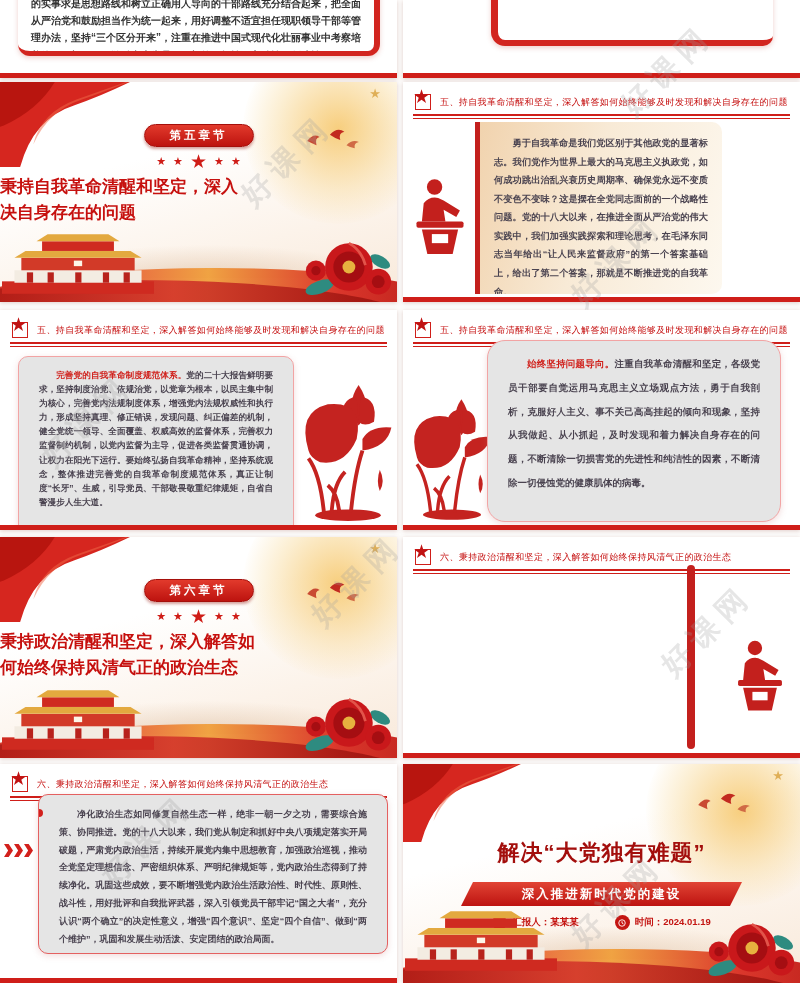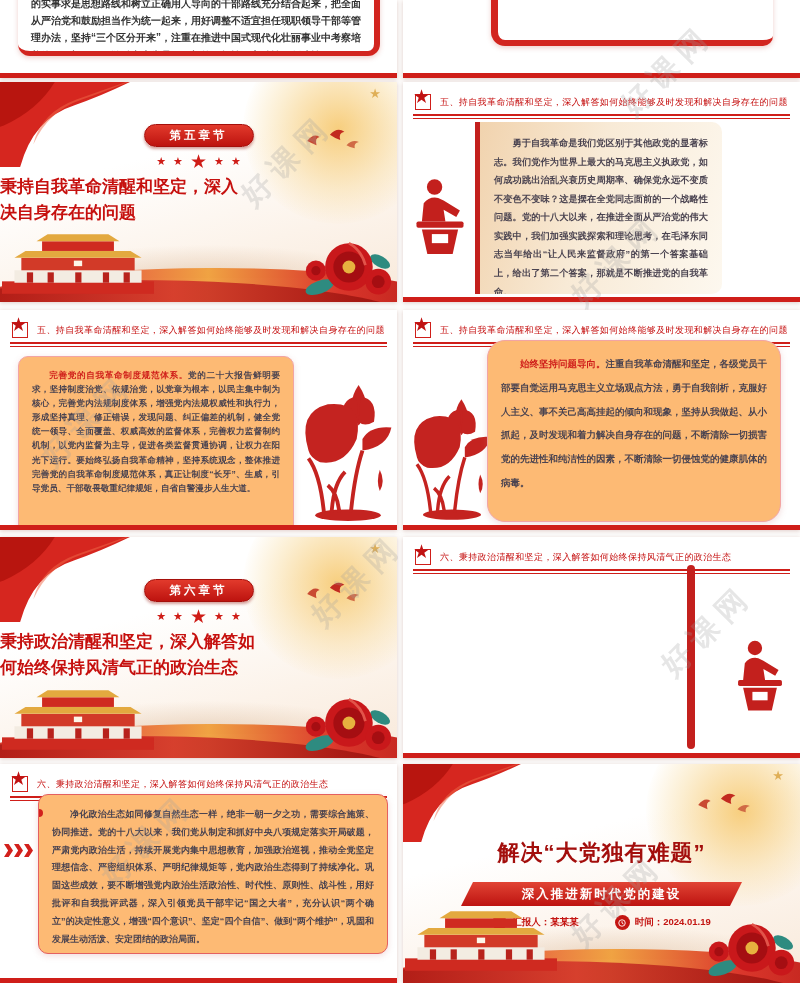--- a/index.html
+++ b/index.html
@@ -34,21 +34,21 @@
   .mtn{position:absolute;bottom:24px;left:0;right:0;height:46px;background:radial-gradient(62% 100% at 52% 100%,rgba(214,178,144,.5),rgba(214,178,144,0) 72%)}
   .silk{position:absolute;left:0;right:0;bottom:0;height:36px;overflow:hidden}
   .silk .w1{position:absolute;bottom:-16px;left:-50px;right:-50px;height:50px;background:linear-gradient(90deg,#c6201a,#e65a39 32%,#f0a03c 52%,#d92d22 78%,#b5130f);border-radius:52% 46% 0 0/92% 72% 0 0;opacity:.95}
   .silk .w2{position:absolute;bottom:-22px;left:-70px;right:-20px;height:44px;background:linear-gradient(90deg,#9f0f0b,#d3352a 50%,#8f0c09);border-radius:42% 60% 0 0/82% 100% 0 0;opacity:.88}
   .tam{position:absolute;left:2px;bottom:8px;width:152px;height:64px}
   .peony{position:absolute;right:0;bottom:2px;width:120px;height:66px}
 
   
   .box-cream{position:absolute;background:linear-gradient(105deg,#f1d3ae 0%,#f8ead6 45%,#fdf8ef 100%);border-radius:0 10px 10px 0;border-left:5px solid #c3201d;padding:12px 14px;overflow:hidden}
   .box-cream p,.box-white p{color:#4a4350;font-weight:600;text-align:justify;text-indent:2em}
-  .box-white{position:absolute;background:#fdba74;border:1px solid #f2a4a4;border-radius:10px;box-shadow:0 2px 6px rgba(205,120,120,.25);padding:11px 13px;overflow:hidden}
+  .box-white{position:absolute;background:#e5e5e5;border:1px solid #f2a4a4;border-radius:10px;box-shadow:0 2px 6px rgba(205,120,120,.25);padding:11px 20px;overflow:hidden}
   .lead{color:#d0201b;font-weight:800}
   .podium{position:absolute}
   .lotus{position:absolute}
   .vbar{position:absolute;width:8px;border-radius:4px;background:#c3201d}
   .dot{position:absolute;width:8px;height:8px;border-radius:50%;background:#d2201c}
   .chev{position:absolute;display:flex;gap:1px}
   .chev b{width:9px;height:13px;background:#d2201c;clip-path:polygon(0 0,52% 0,100% 50%,52% 100%,0 100%,46% 50%)}
 
   
   .close-t1{position:absolute;top:46px;left:0;right:0;text-align:center;font-size:19px;font-weight:900;color:#ad100e;letter-spacing:1px}

